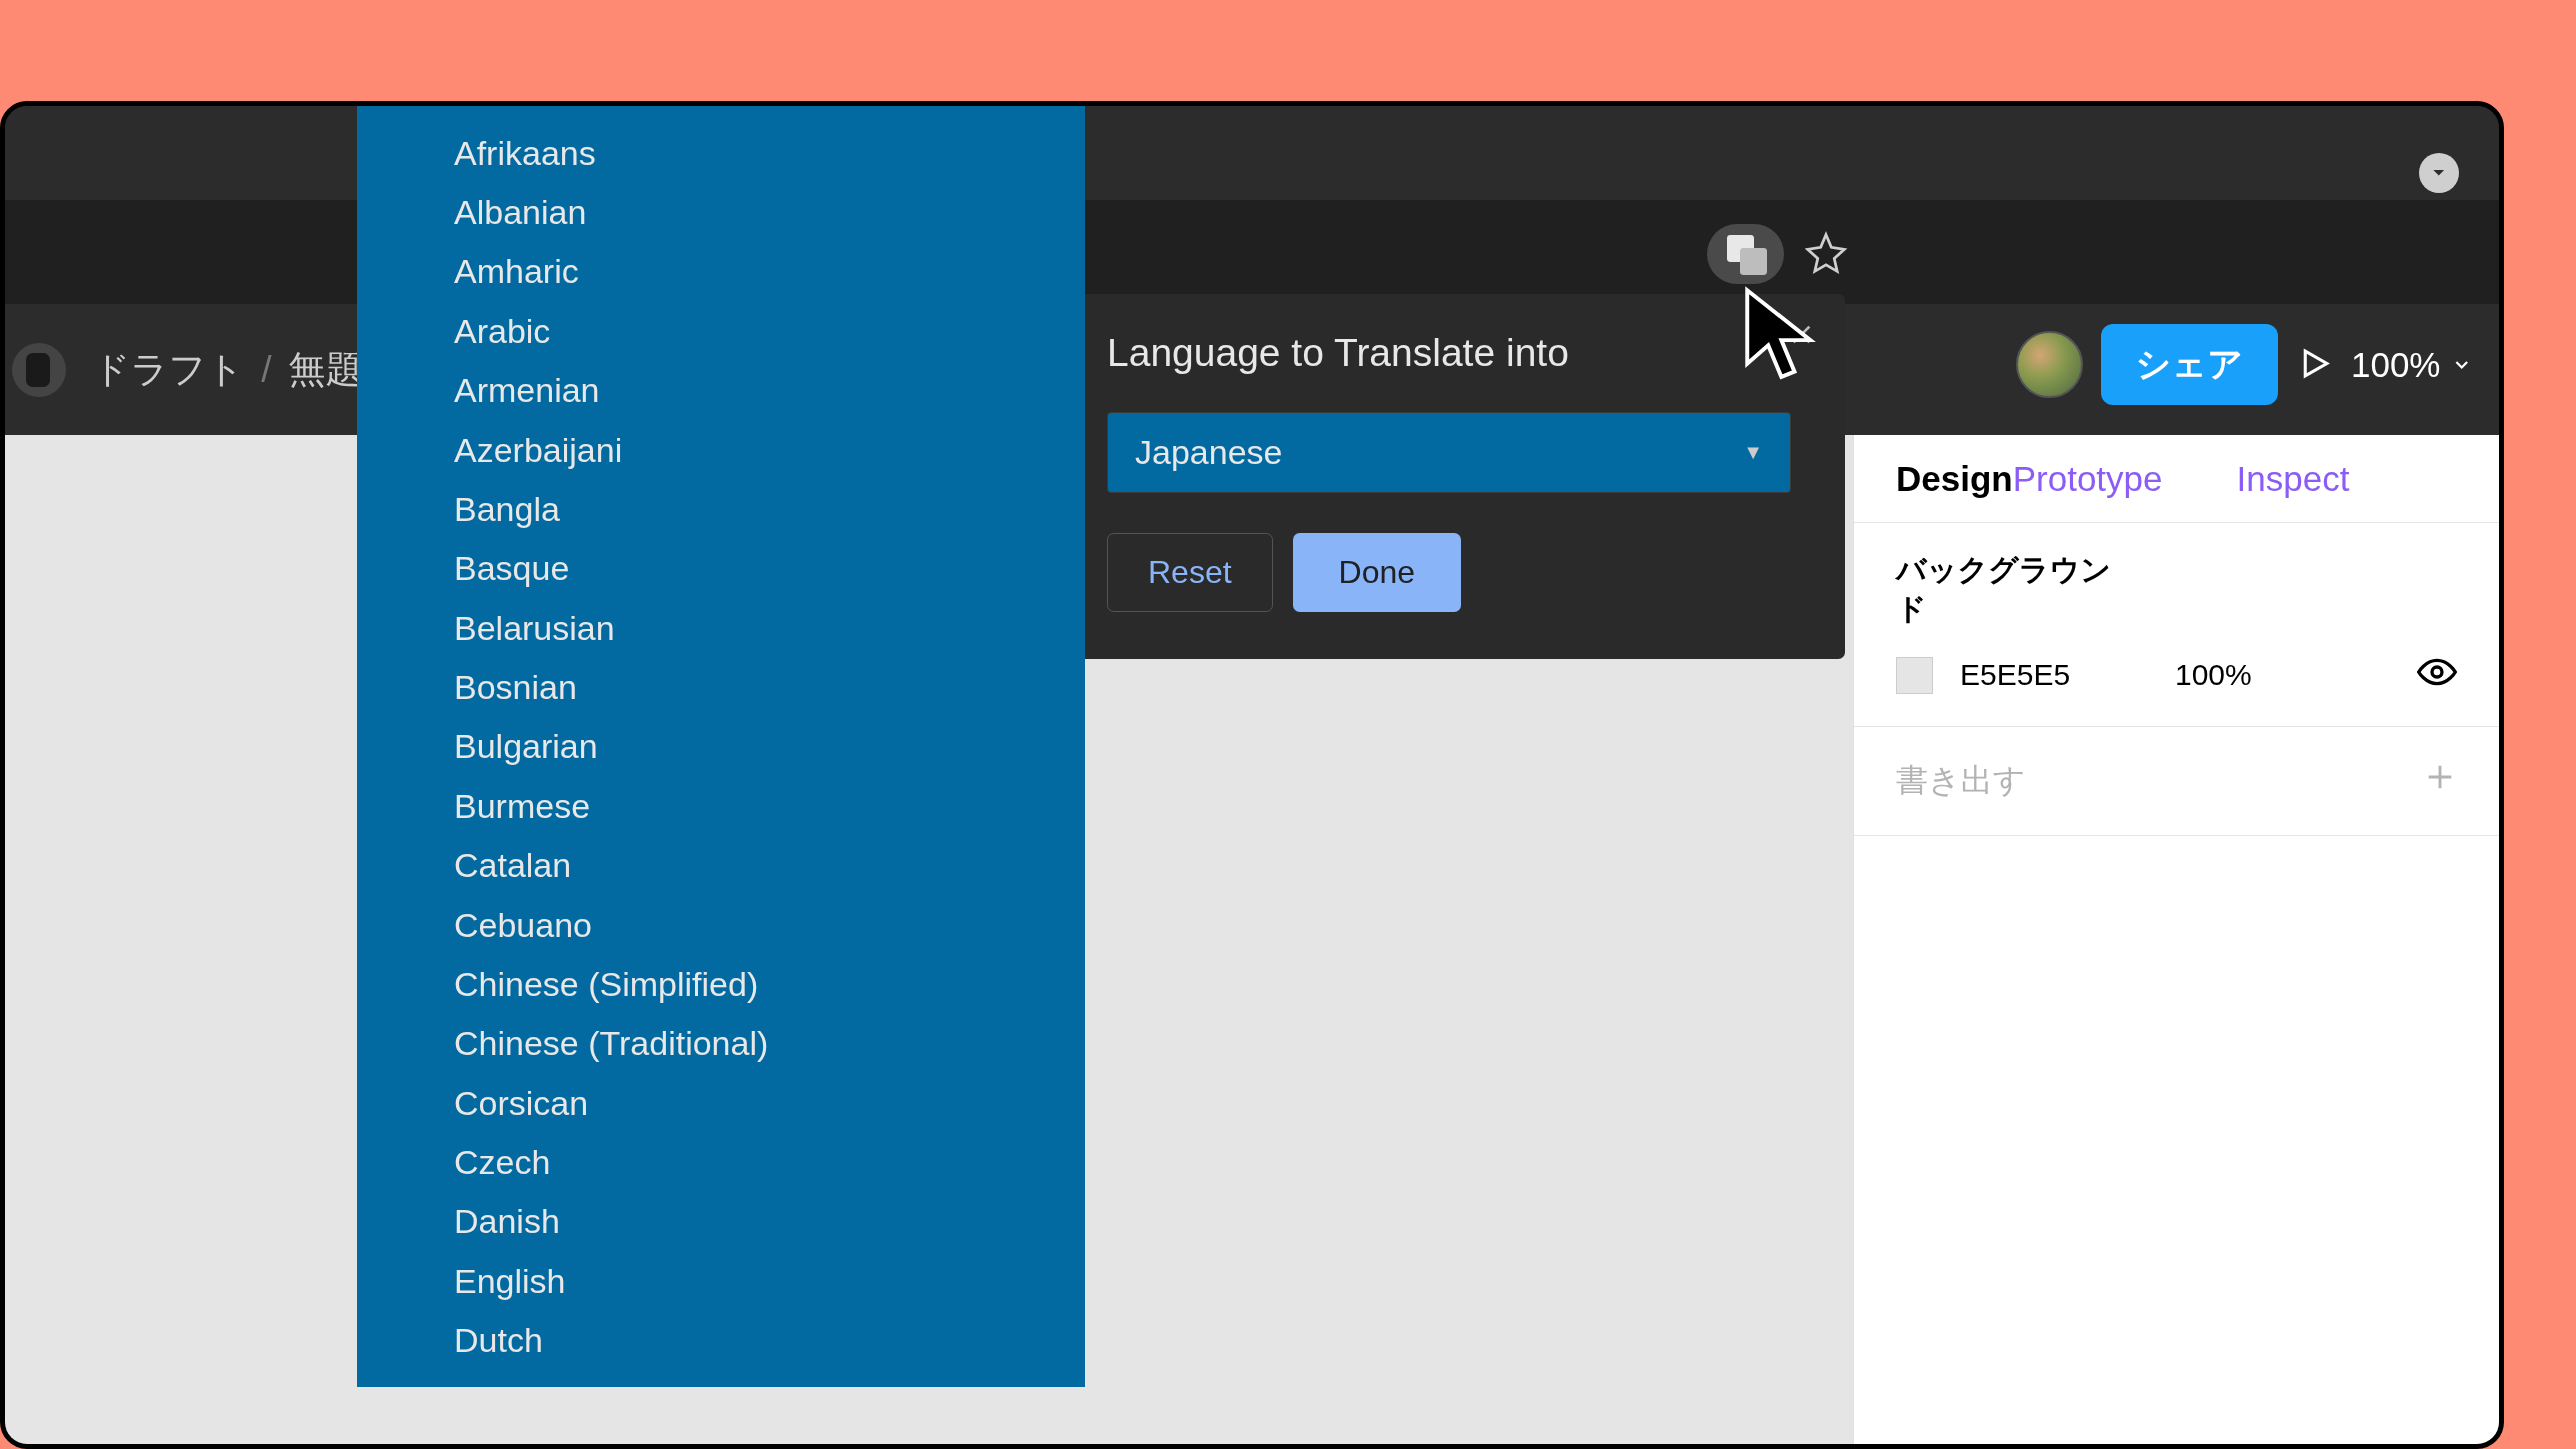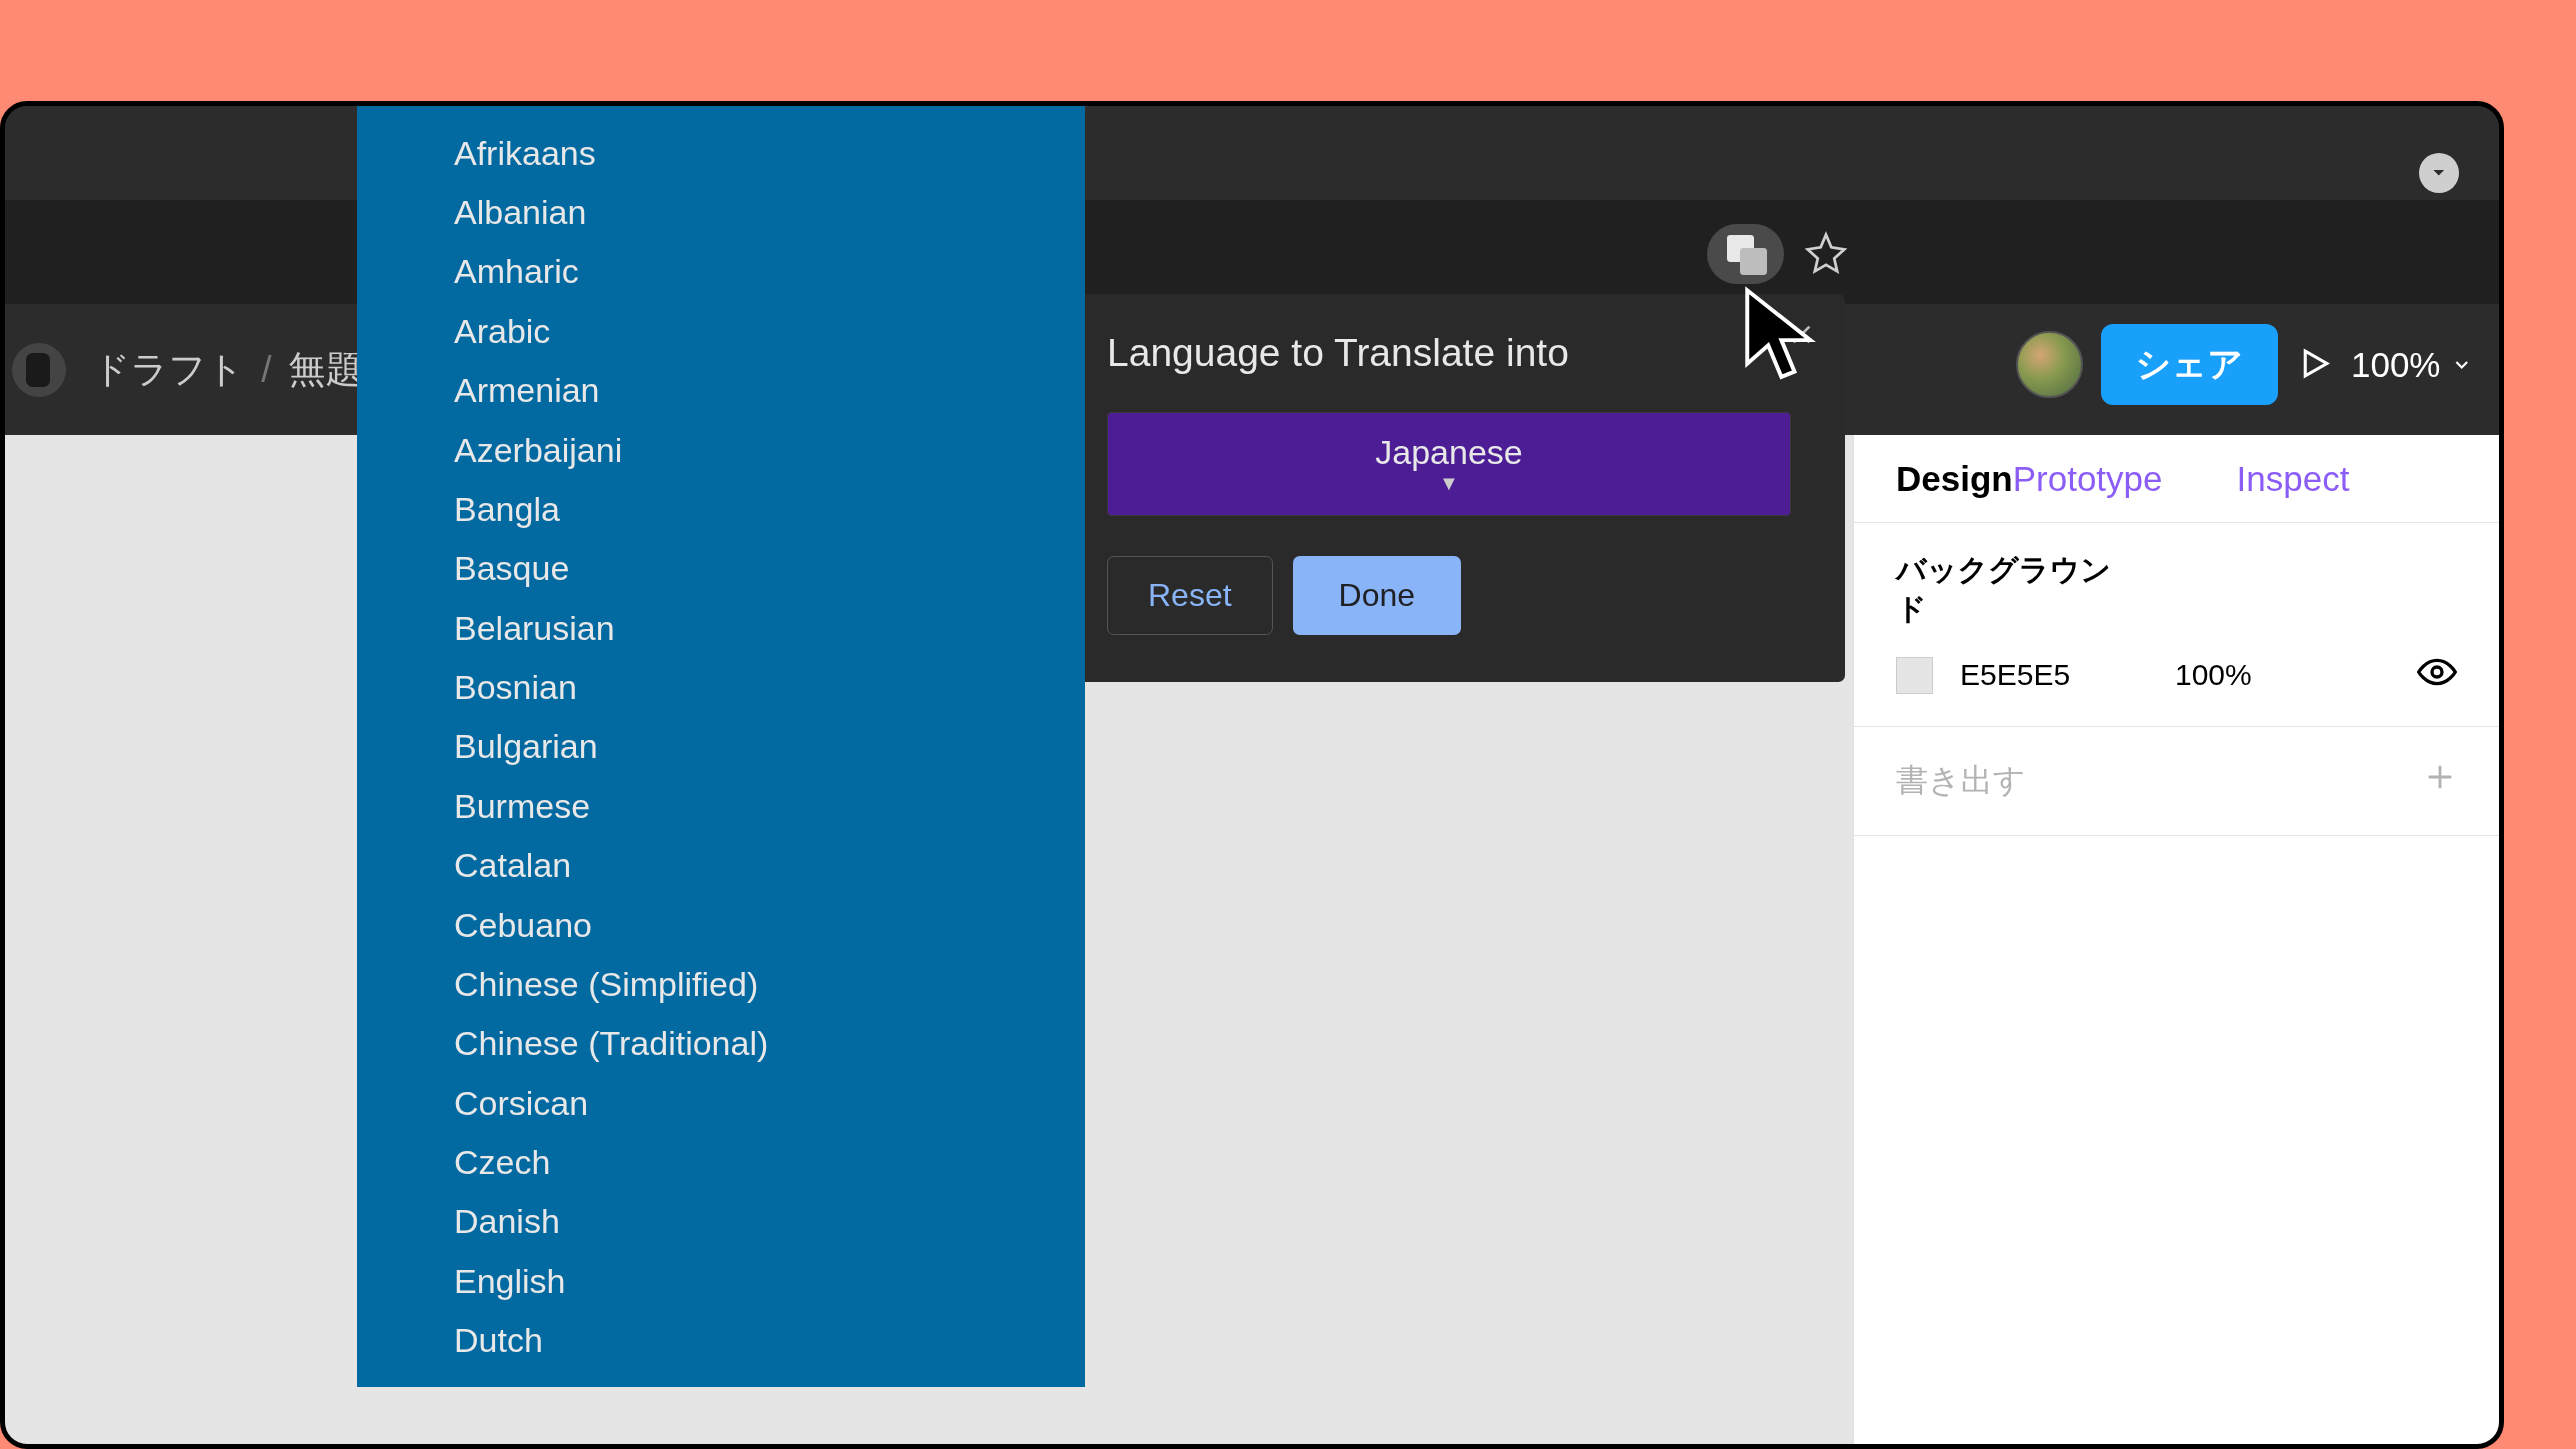--- a/index.html
+++ b/index.html
@@ -263,30 +263,29 @@
 }
 .popover-close {
   position: absolute;
   top: 27px;
   right: 30px;
   color: #bbb;
   font-size: 29.5px;
 }
 .lang-select {
   margin-top: 37px;
-  background: #4c1d95;
+  background: #0369a1;
   border: 0.7px solid #3a3a3a;
   border-radius: 4px;
   padding: 20px 27px;
   color: #e8e8e8;
   font-size: 34px;
   display: flex;
   justify-content: space-between;
   align-items: center;
-  flex-direction: column;
 }
 .lang-select .caret { font-size: 20px; color: #ccc; }
 
 .popover-buttons {
   display: flex;
   gap: 20px;
   margin-top: 40px;
 }
 .btn-reset {
   background: transparent;

